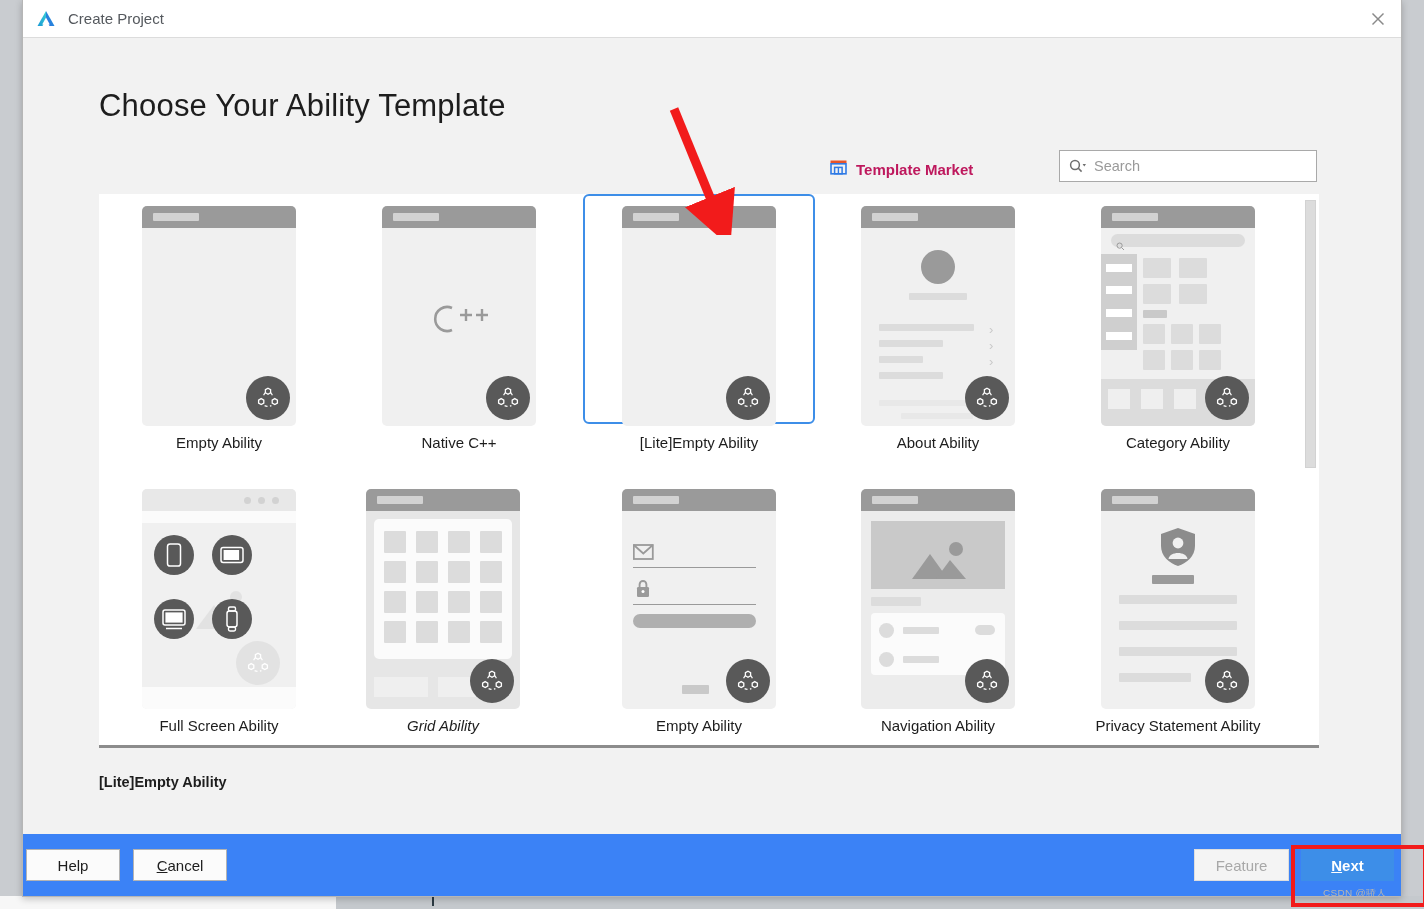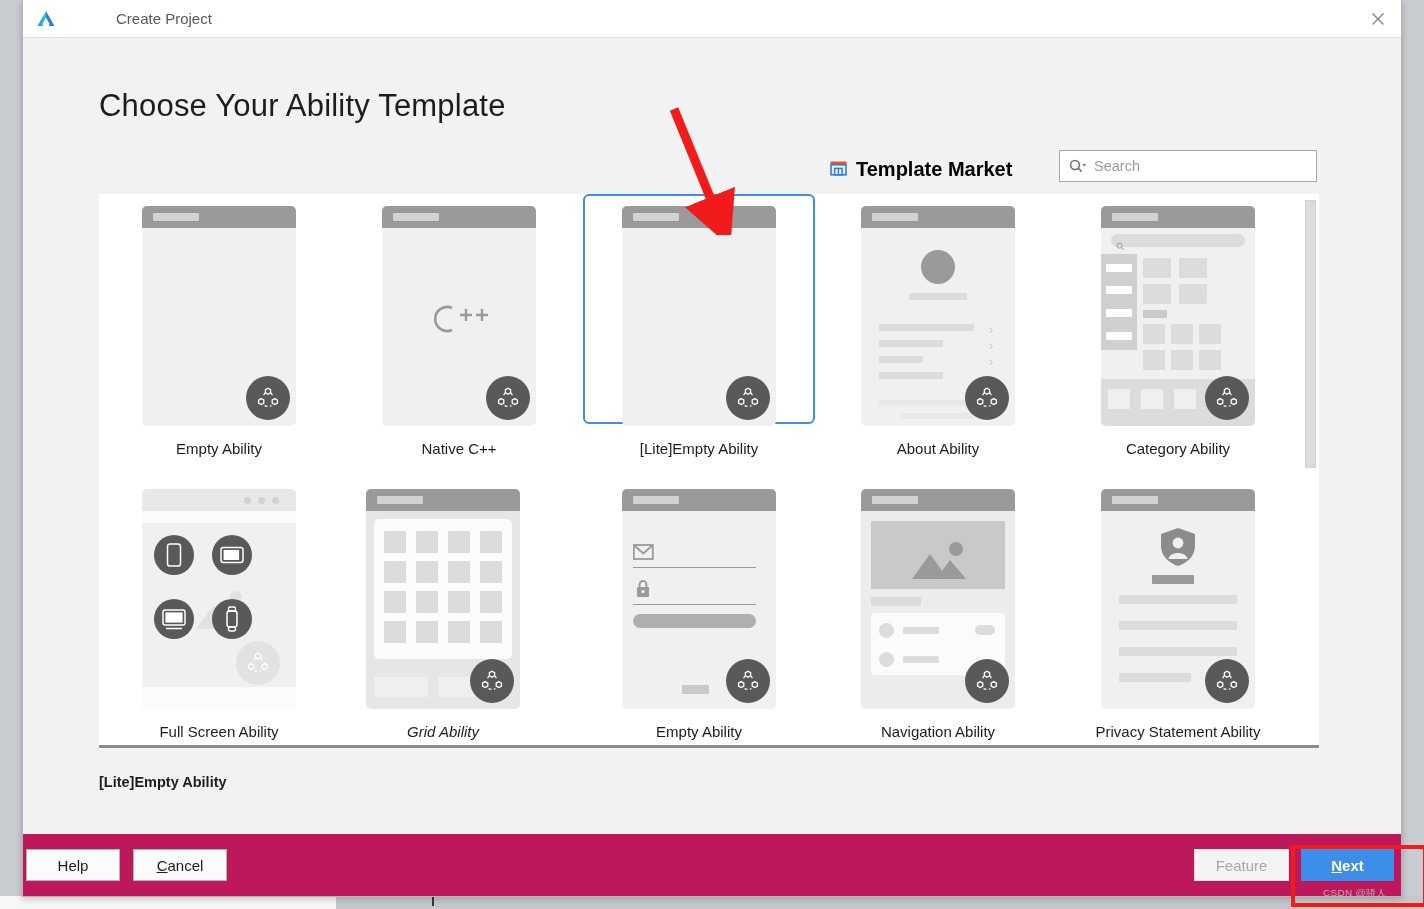--- a/index.html
+++ b/index.html
@@ -31,21 +31,21 @@
     border: 1px solid #b6b6b6;
     border-top: none;
     box-shadow: 0 2px 7px rgba(0,0,0,.22);
   }
 
   
   .titlebar {
     position: absolute; left: 0; top: 0; width: 100%; height: 38px;
     background: #ffffff;
     border-bottom: 1px solid #dcdcdc;
-    display: flex; align-items: center; gap: 48px;
+    display: flex; align-items: center;
   }
   .app-logo { margin-left: 12px; width: 22px; height: 22px; display: block; }
   .title-text {
     margin-left: 11px; font-size: 15px; color: #55595e;
     font-family: "Liberation Sans", sans-serif;
   }
   .close-btn {
     position: absolute; right: 0px; top: 0px; width: 46px; height: 37px;
     display: flex; align-items: center; justify-content: center;
     cursor: pointer;
@@ -65,21 +65,21 @@
 
   
   .toolbar-row {
     position: absolute; left: 76px; top: 112px; width: 1220px; height: 42px;
   }
   .tpl-market {
     position: absolute; left: 730px; top: 8px;
     display: flex; align-items: center; gap: 8px; cursor: pointer;
   }
   .tpl-market-label {
-    font-size: 20px; font-weight: bold; color: #000000;
+    font-size: 15px; font-weight: bold; color: #be185d;
     font-family: "Liberation Sans", sans-serif;
   }
   .search-box {
     position: absolute; left: 960px; top: 0px; width: 258px; height: 32px;
     background: #ffffff; border: 1px solid #a9a9a9;
     display: flex; align-items: center;
   }
   .search-ico { margin-left: 8px; width: 20px; height: 16px; flex: 0 0 auto; }
   .search-input {
     border: none; outline: none; background: transparent;
@@ -101,21 +101,21 @@
     cursor: pointer;
   }
   .tpl-frame {
     width: 232px; height: 230px;
     display: flex; align-items: flex-start; justify-content: center;
     padding-top: 10px;
     border: 2px solid transparent; border-radius: 6px;
   }
   .tpl-cell.selected .tpl-frame { border-color: #3d8ee8; }
   .tpl-label {
-    margin-top: 16px; font-size: 15px; color: #1d1d1d;
+    margin-top: 10px; font-size: 15px; color: #1d1d1d;
     font-family: "Liberation Sans", sans-serif; text-align: center;
   }
 
   
   .thumb { position: relative; width: 154px; height: 220px; }
   .thumb .sheet {
     position: absolute; left: 0; top: 0; width: 154px; height: 220px;
     background: #f0f0f0; border-radius: 5px; overflow: hidden;
   }
   .thumb .hdr {
@@ -164,21 +164,21 @@
   }
   .desc-body {
     position: absolute; left: 76px; top: 765px;
     font-size: 15px; color: #1d1d1d;
     font-family: "Liberation Sans", sans-serif;
   }
 
   
   .footer {
     position: absolute; left: 0; bottom: 0; width: 100%; height: 62px;
-    background: #be185d;
+    background: #3b82f6;
   }
   .btn {
     position: absolute; top: 15px; height: 32px;
     border: 1px solid #b3b3b3; background: #fbfbfb;
     font-size: 15px; color: #1d1d1d; cursor: pointer;
     font-family: "Liberation Sans", sans-serif;
     display: flex; align-items: center; justify-content: center;
   }
   .btn-help { left: 3px; width: 94px; }
   .btn-cancel { left: 110px; width: 94px; }

